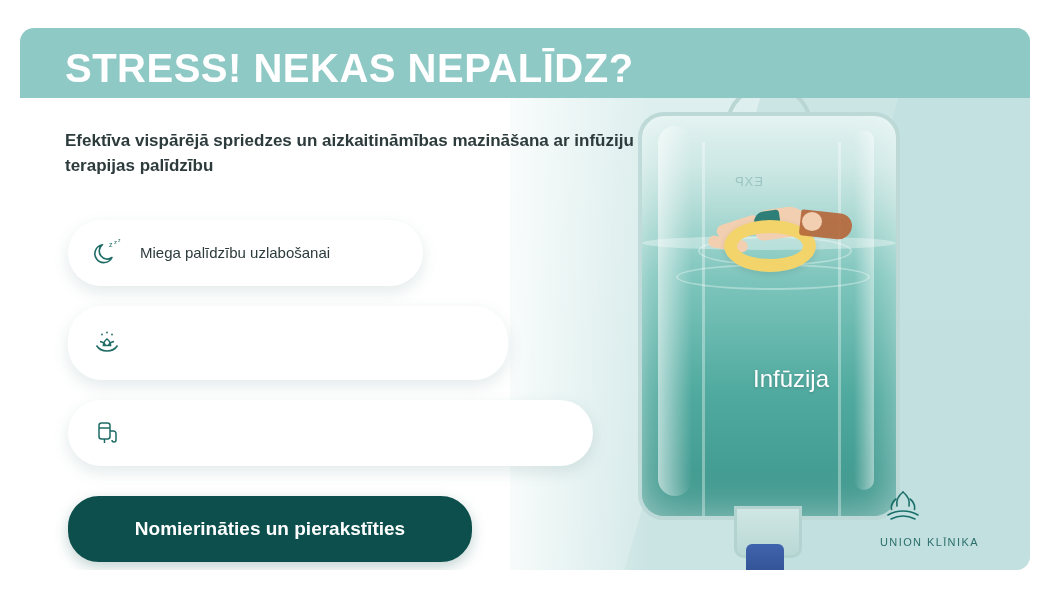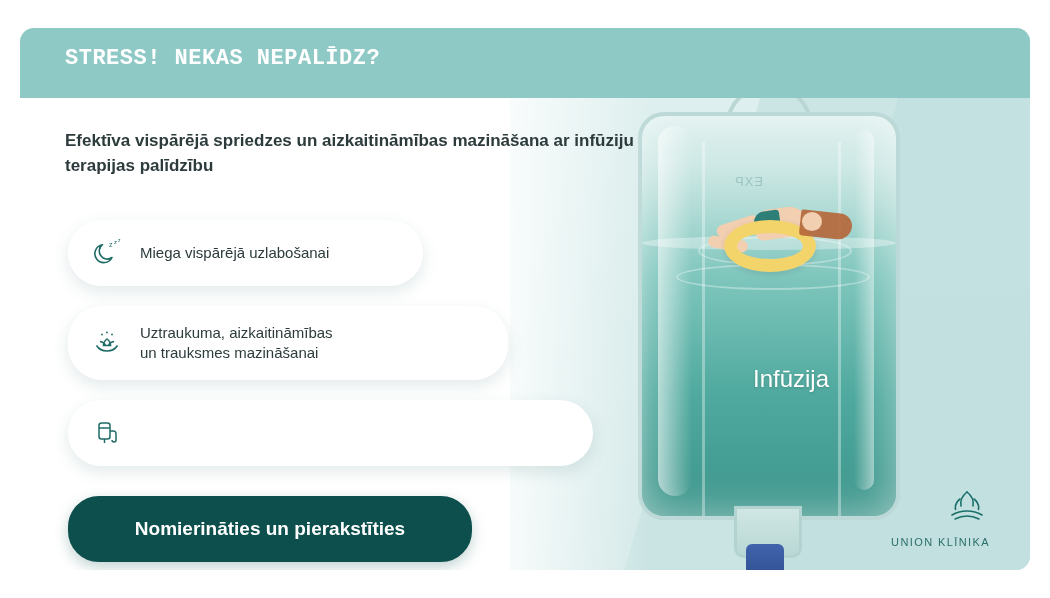--- a/index.html
+++ b/index.html
@@ -260,23 +260,23 @@
     left: 0;
     top: 0;
     width: 1010px;
     height: 70px;
     background: #8fc9c6;
   }
   .header-title {
     position: absolute;
     left: 45px;
     top: 18px;
-    font-family: Liberation Mono, monospace;
+    font-family: Liberation Sans, sans-serif;
     font-weight: bold;
-    font-size: 22px;
+    font-size: 40px;
     letter-spacing: .5px;
     color: #ffffff;
   }
   .subtitle {
     position: absolute;
     left: 45px;
     top: 100px;
     width: 570px;
     font-size: 17px;
     line-height: 25px;
@@ -330,21 +330,21 @@
     justify-content: center;
     cursor: pointer;
     box-shadow: 0 5px 14px rgba(13,79,76,.25);
   }
   
   .logo {
     position: absolute;
     right: 40px;
     bottom: 22px;
     width: 110px;
-    text-align: right;
+    text-align: left;
     color: #1b6f6a;
   }
   .logo-name {
     margin-top: 4px;
     font-size: 11px;
     letter-spacing: 1.4px;
     color: #2b6f6b;
   }
 </style>
 </head>
@@ -397,37 +397,35 @@
 
     <div class="feature" id="feature-0">
       <span class="ficon">
         <svg width="34" height="34" viewBox="0 0 34 34" fill="none" stroke="#1e6b66" stroke-width="1.6">
           <path d="M22 21.5a9 9 0 1 1-9.5-12.8 7.6 7.6 0 0 0 9.5 12.8z" stroke-linejoin="round"></path>
           <text x="19" y="11" font-size="7" fill="#1e6b66" stroke="none" font-family="Liberation Sans, sans-serif">z</text>
           <text x="24" y="8" font-size="6" fill="#1e6b66" stroke="none" font-family="Liberation Sans, sans-serif">z</text>
           <text x="28" y="5.5" font-size="5" fill="#1e6b66" stroke="none" font-family="Liberation Sans, sans-serif">z</text>
         </svg>
       </span>
-      <span class="ftext">Miega vispārējā uzlabošanai</span>
+      <span class="ftext">Miega palīdzību uzlabošanai</span>
     </div>
 
     <div class="feature" id="feature-1">
       <span class="ficon">
         <svg width="34" height="34" viewBox="0 0 34 34" fill="none" stroke="#1e6b66" stroke-width="1.5">
           <path d="M17 13c2.6 1.9 3.6 4.3 3.6 6.6h-7.2c0-2.3 1-4.7 3.6-6.6z"></path>
           <path d="M10 15.5c2.9.4 4.6 2 5.4 3.6"></path>
           <path d="M24 15.5c-2.9.4-4.6 2-5.4 3.6"></path>
           <path d="M6.5 19.5c2.5 4 6.3 5.5 10.5 5.5s8-1.5 10.5-5.5"></path>
           <circle cx="12" cy="8.5" r="0.9" fill="#1e6b66" stroke="none"></circle>
           <circle cx="17" cy="6.5" r="0.9" fill="#1e6b66" stroke="none"></circle>
           <circle cx="22" cy="8.5" r="0.9" fill="#1e6b66" stroke="none"></circle>
         </svg>
       </span>
-      <span class="ftext">Uztraukuma, aizkaitināmības
-un trauksmes mazināšanai</span>
     </div>
 
     <div class="feature" id="feature-2">
       <span class="ficon">
         <svg width="34" height="34" viewBox="0 0 34 34" fill="none" stroke="#1e6b66" stroke-width="1.5">
           <rect x="9" y="7" width="11" height="16" rx="2.5"></rect>
           <line x1="9" y1="12" x2="20" y2="12"></line>
           <path d="M20 15h3.5a2.5 2.5 0 0 1 2.5 2.5V24a2 2 0 0 1-2 2 2 2 0 0 1-2-2"></path>
           <line x1="14.5" y1="23" x2="14.5" y2="27"></line>
         </svg>

